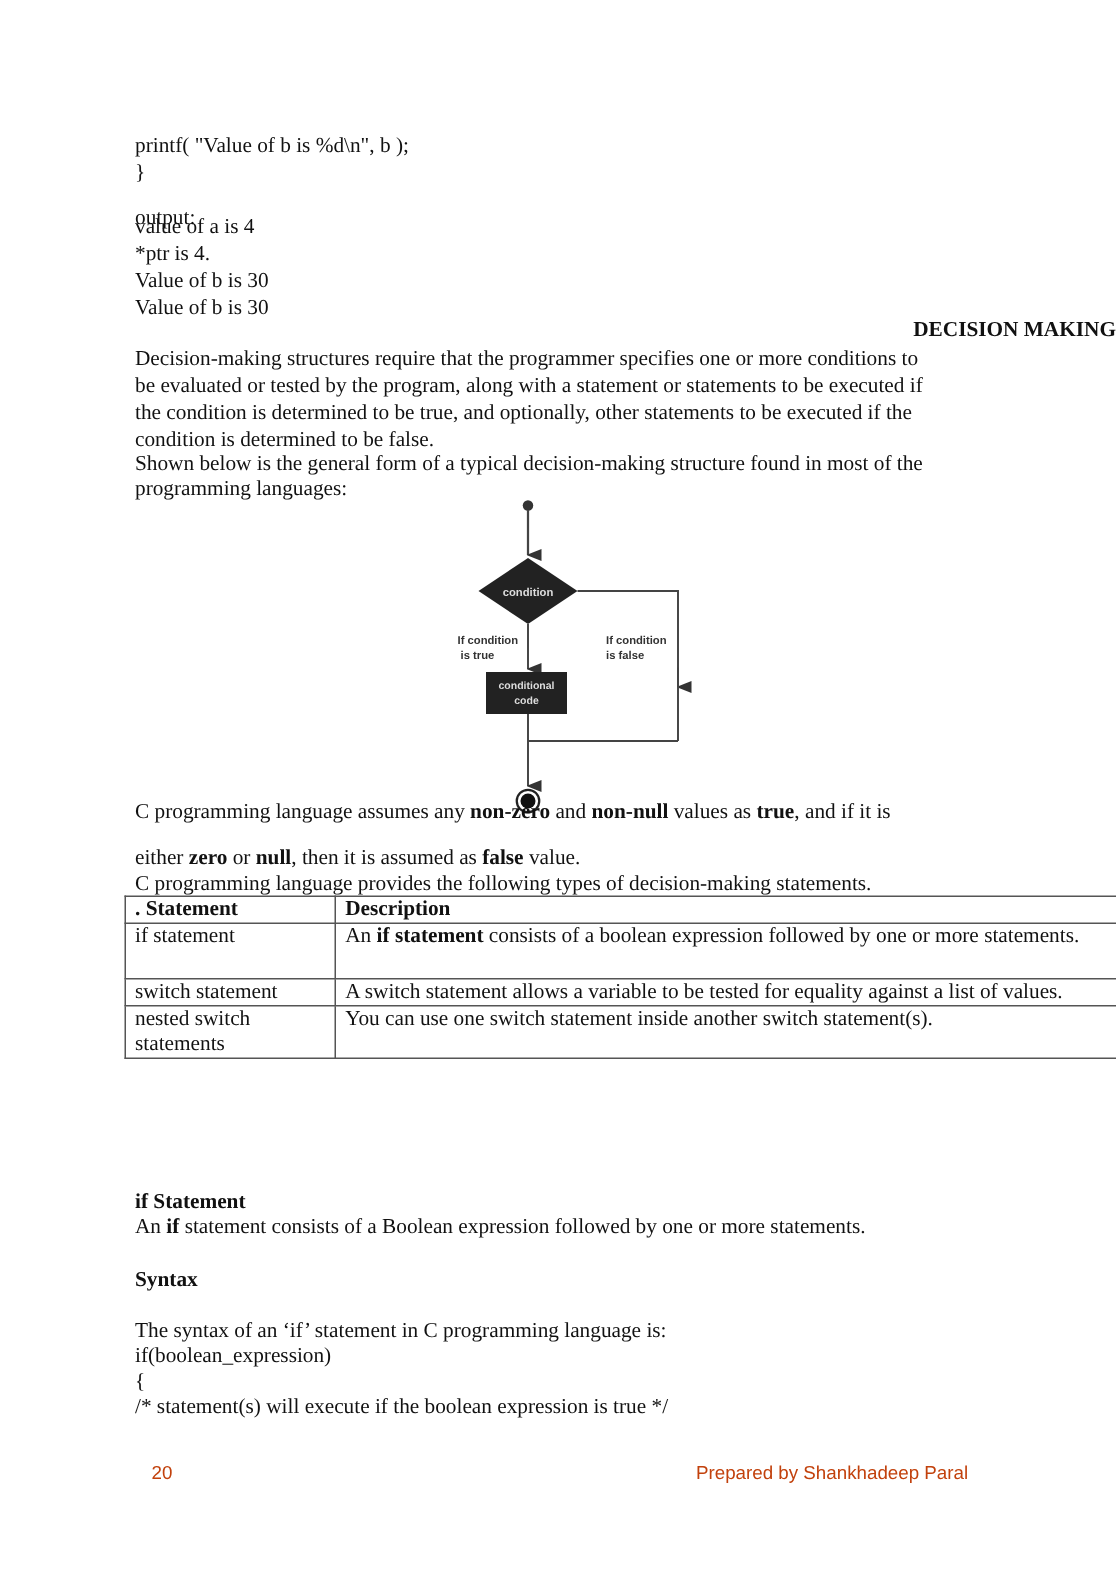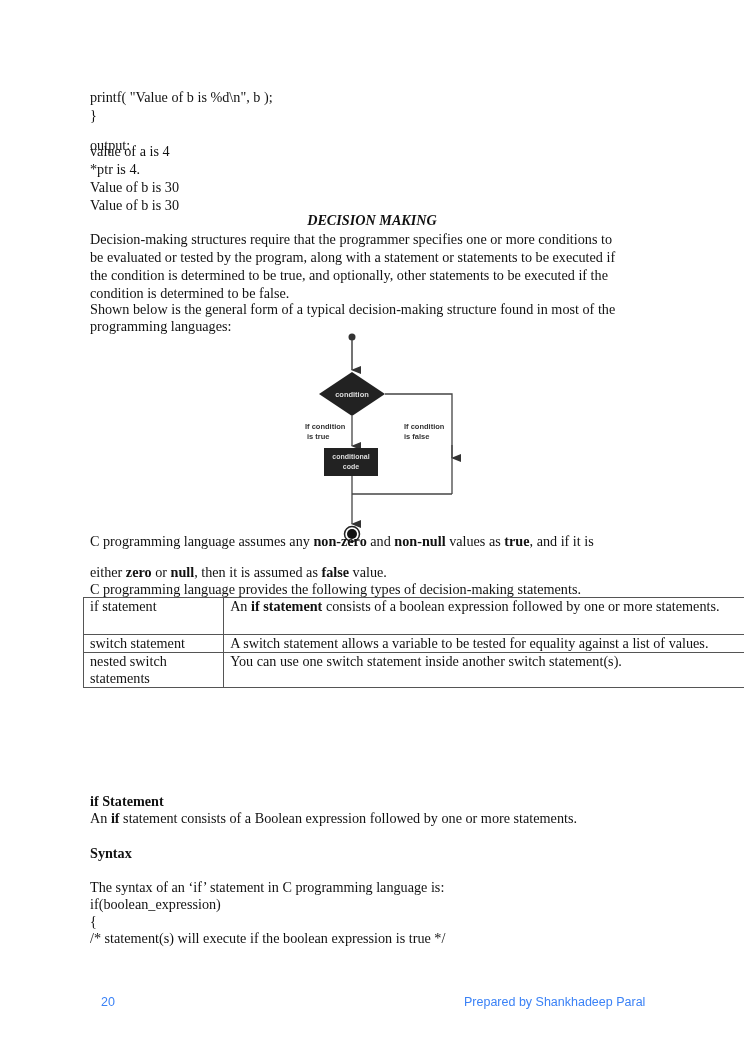--- a/index.html
+++ b/index.html
@@ -1,25 +1,25 @@
 <!DOCTYPE html>
 <html><head>
 <meta charset="utf-8">
 <style>
   html, body { margin: 0; padding: 0; background: #ffffff; }
   body { width: 744px; height: 1052px; position: relative; overflow: hidden;
          font-family: "Liberation Serif", serif; color: #111; }
   .line { position: absolute; left: 90px; font-size: 14.2px; line-height: 18px; white-space: nowrap; }
-  .center { position: absolute; left: 0; width: 744px; text-align: center; font-size: 14.2px; font-weight: bold; font-style: italic; }
+  .center { position: absolute; left: 0; width: 744px; text-align: right; font-size: 14.2px; font-weight: bold; }
   b { font-weight: bold; }
   .tbl { position: absolute; left: 83px; top: 597px; border-collapse: collapse; font-size: 14.2px; }
   .tbl td { border: 1px solid #555; vertical-align: top; padding: 0 6px 0 6px; line-height: 17px; }
   .tbl td.c1 { width: 129px; }
   .tbl td.c2 { width: 520px; border-right: none; }
-  .footer { position: absolute; top: 975px; font-family: "Liberation Sans", sans-serif; font-size: 12.5px; color: #3b82f6; margin-top: 20px; }
+  .footer { position: absolute; top: 975px; font-family: "Liberation Sans", sans-serif; font-size: 12.5px; color: #c2410c; }
   svg text { font-family: "Liberation Sans", sans-serif; font-weight: bold; }
 </style>
 </head>
 <body>
 
 <div class="line" style="top:88px">printf( "Value of b is %d\n", b );</div>
 <div class="line" style="top:106px">}</div>
 <div class="line" style="top:136px; font-weight:normal">output:</div>
 <div class="line" style="top:142px">value of a is 4</div>
 <div class="line" style="top:160px">*ptr is 4.</div>
@@ -72,20 +72,24 @@
   <circle cx="352" cy="534" r="7.5" fill="#fff" stroke="#222" stroke-width="1.5"></circle>
   <circle cx="352" cy="534" r="5" fill="#111"></circle>
 </svg>
 
 <div class="line" style="top:532px"><span>C programming language assumes any </span><b>non-zero</b><span> and </span><b>non-null</b><span> values as </span><b>true</b><span>, and if it is</span></div>
 <div class="line" style="top:563px"><span>either </span><b>zero</b><span> or </span><b>null</b><span>, then it is assumed as </span><b>false</b><span> value.</span></div>
 <div class="line" style="top:580px">C programming language provides the following types of decision-making statements.</div>
 
 <table class="tbl">
   <tbody>
+      <tr style="height:17px">
+    <td class="c1" style="font-weight:bold">. Statement</td>
+    <td class="c2" style="font-weight:bold">Description</td>
+  </tr>
   <tr style="height:37px">
     <td class="c1">if statement</td>
     <td class="c2"><span>An </span><b>if statement</b><span> consists of a boolean expression followed by one or more statements.</span></td>
   </tr>
   <tr style="height:17px">
     <td class="c1">switch statement</td>
     <td class="c2">A switch statement allows a variable to be tested for equality against a list of values.</td>
   </tr>
   <tr style="height:35px">
     <td class="c1">nested switch statements</td>

